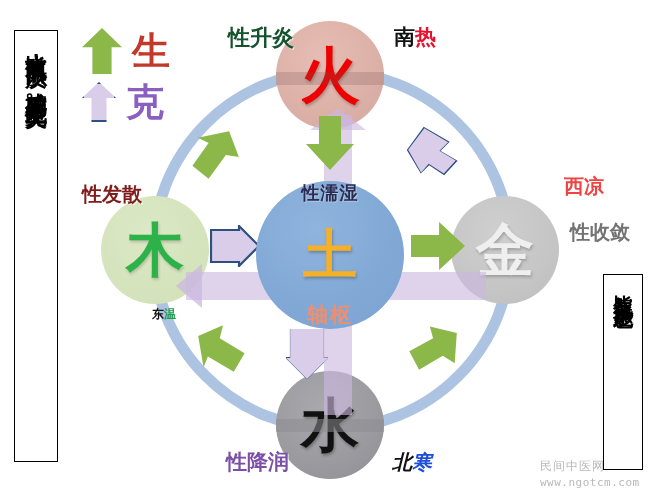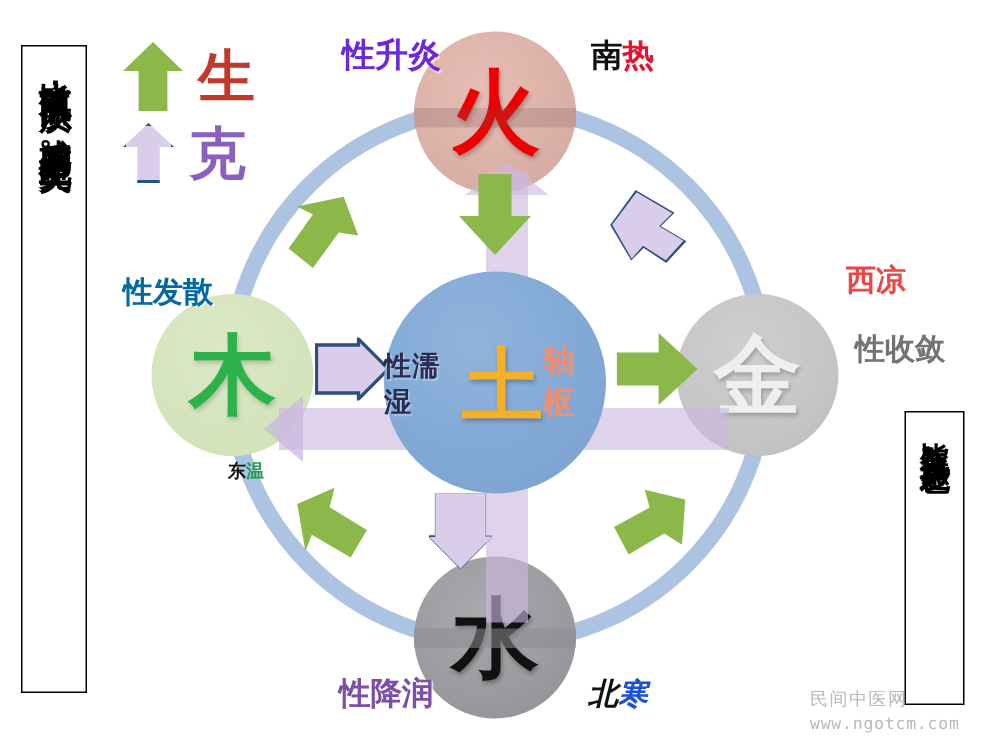--- a/index.html
+++ b/index.html
@@ -127,21 +127,21 @@
 
   #elem-metal{
     left:451px;top:196px;width:108px;height:108px;
     background:radial-gradient(circle at 42% 34%, #cfcfcf 0%, #c6c6c6 55%, #bdbdbd 100%);
   }
   #elem-metal .glyph{color:#efefef;font-size:58px;text-shadow:1px 2px 3px rgba(0,0,0,.22);}
 
   #elem-earth{
     left:256px;top:181px;width:148px;height:148px;
     background:radial-gradient(circle at 40% 32%, #8fb4dd 0%, #82a9d6 55%, #7aa1d0 100%);
-    justify-content:space-between;
+    flex-direction:column;justify-content:space-between;
     z-index:6;
   }
   #elem-earth .top-label{
     font-family:"DejaVu Serif","Liberation Serif",serif;
     font-weight:700;font-size:18px;color:#2b2b52;
     letter-spacing:1px;margin-bottom:-2px;
     text-shadow:1px 1px 1px rgba(255,255,255,.35);
   }
   #elem-earth .glyph{color:#f5b02a;font-size:54px;margin:2px 0 0 0;
     text-shadow:1px 2px 3px rgba(0,0,0,.25);}
@@ -218,27 +218,27 @@
 
   
   .lav-outline{border:2px solid #2e5080;box-sizing:border-box;}
 
   
   .lbl{
     font-family:"DejaVu Serif","Liberation Serif",serif;
     font-weight:700;line-height:1;white-space:nowrap;
     z-index:8;
   }
-  #lbl-fire-nature{left:228px;top:26px;font-size:22px;color:#6d28d9;
+  #lbl-fire-nature{left:228px;top:26px;font-size:22px;color:#14532d;
     text-shadow:1px 1px 1px rgba(255,255,255,.8);}
   #lbl-fire-dir{left:394px;top:26px;font-size:21px;}
   #lbl-fire-dir .c1{color:#111;}
   #lbl-fire-dir .c2{color:#e8112d;}
 
-  #lbl-wood-nature{left:82px;top:184px;font-size:20px;color:#0369a1;
+  #lbl-wood-nature{left:82px;top:184px;font-size:20px;color:#7f1d1d;
     text-shadow:1px 1px 1px rgba(255,255,255,.85);}
   #lbl-wood-dir{left:104px;top:308px;font-size:12px;margin-left:48px;}
   #lbl-wood-dir .c1{color:#111;}
   #lbl-wood-dir .c2{color:#1f9d4c;}
 
   #lbl-metal-dir{left:564px;top:176px;font-size:20px;color:#ef4444;}
   #lbl-metal-nature{left:570px;top:222px;font-size:20px;color:#737373;
     text-shadow:1px 1px 1px rgba(255,255,255,.8);}
 
   #lbl-water-nature{left:226px;top:451px;font-size:21px;color:#7b4fa6;

